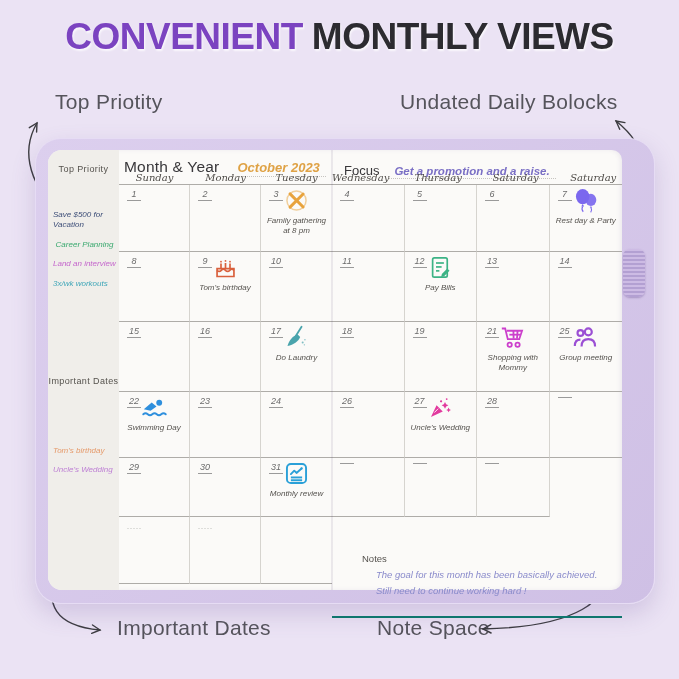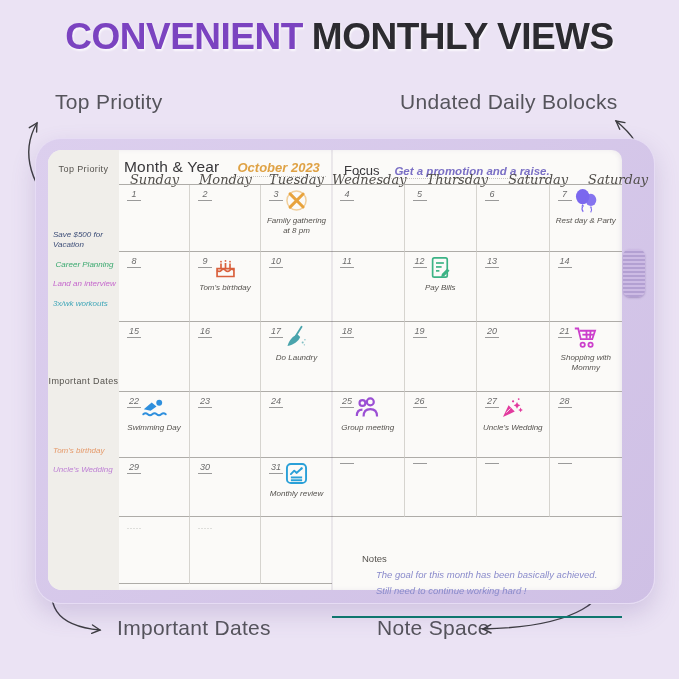--- a/index.html
+++ b/index.html
@@ -34,38 +34,38 @@
         background:repeating-linear-gradient(180deg,#cdbbe4 0 2px,#b3a0d2 2px 4px);
         box-shadow:0 1px 2px rgba(90,60,130,.35);}
 
   
   .sidebar{position:absolute;left:0;top:0;width:71px;height:440px;
            background:#f0eeea;border-radius:14px 0 0 14px;}
   .side-label{position:absolute;left:0;width:100%;text-align:center;
               font-size:9px;color:#55524d;letter-spacing:.4px;}
   .sl-top{top:14px;} .sl-imp{top:226px;}
   .side-list{position:absolute;left:5px;right:3px;}
-  .list-tp{top:60px;margin-top:20px;} .list-id{top:296px;}
+  .list-tp{top:60px;} .list-id{top:296px;}
   .side-item{font-size:8px;font-style:italic;line-height:1.3;margin-bottom:9px;}
 
   
   .lp-header{position:absolute;left:76px;top:8px;white-space:nowrap;}
   .lp-header .lbl{font-size:15.5px;color:#38373a;letter-spacing:.2px;}
   .hand-val{display:inline-block;font-size:13px;font-style:italic;font-weight:bold;
             margin-left:12px;padding:0 6px 1px;border-bottom:1px dotted #c6c4c0;}
   .rp-header{position:absolute;left:296px;top:11px;white-space:nowrap;}
   .rp-header .lbl{font-size:13px;color:#38373a;}
   .rp-header .hand-val{font-size:11.5px;margin-left:9px;}
 
   
   .wd{position:absolute;top:22px;display:grid;}
   .wd-left{left:71px;width:213px;grid-template-columns:repeat(3,1fr);}
   .wd-right{left:284px;width:290px;grid-template-columns:repeat(4,1fr);gap:20px;}
   .wd span{text-align:center;font-family:"DejaVu Serif",serif;font-style:italic;
-           font-size:13px;color:#4f4c48;}
+           font-size:10px;color:#4f4c48;}
 
   
   .grid{position:absolute;top:34px;display:grid;border-top:1px solid #aeaca8;}
   .grid-left{left:71px;width:213px;grid-template-columns:repeat(3,1fr);
              grid-template-rows:67px 70px 70px 66px 59px 67px;}
   .grid-right{left:284px;width:290px;grid-template-columns:repeat(4,1fr);
               grid-template-rows:67px 70px 70px 66px 59px;}
   .cell{position:relative;border-bottom:1px solid #aeaca8;border-right:1px solid #d6d4cf;}
   .grid-left .cell:nth-child(3n){border-right:none;}
   .grid-right .cell:nth-child(4n){border-right:none;}
@@ -302,23 +302,20 @@
           <div class="cell">
             <span class="day-num">14</span>
           </div>
           <div class="cell">
             <span class="day-num">18</span>
           </div>
           <div class="cell">
             <span class="day-num">19</span>
           </div>
           <div class="cell">
-            <span class="day-num">20</span>
-          </div>
-          <div class="cell">
             <span class="day-num">21</span>
             <div class="cell-icon" style="color: rgb(204, 63, 204);">
               <svg viewBox="0 0 24 24" fill="none" stroke="currentColor" stroke-width="1.6">
                 <path d="M2.5 4 h3 l2.3 9.5 h10.2 l2.5 -7.5 h-13.5"></path>
                 <line x1="9.2" y1="9.5" x2="19" y2="9.5"></line>
                 <line x1="12.8" y1="6" x2="13" y2="13"></line>
                 <line x1="16.5" y1="6" x2="16" y2="13"></line>
                 <circle cx="9.5" cy="18.5" r="1.9"></circle>
                 <circle cx="16.5" cy="18.5" r="1.9"></circle>
               </svg>

